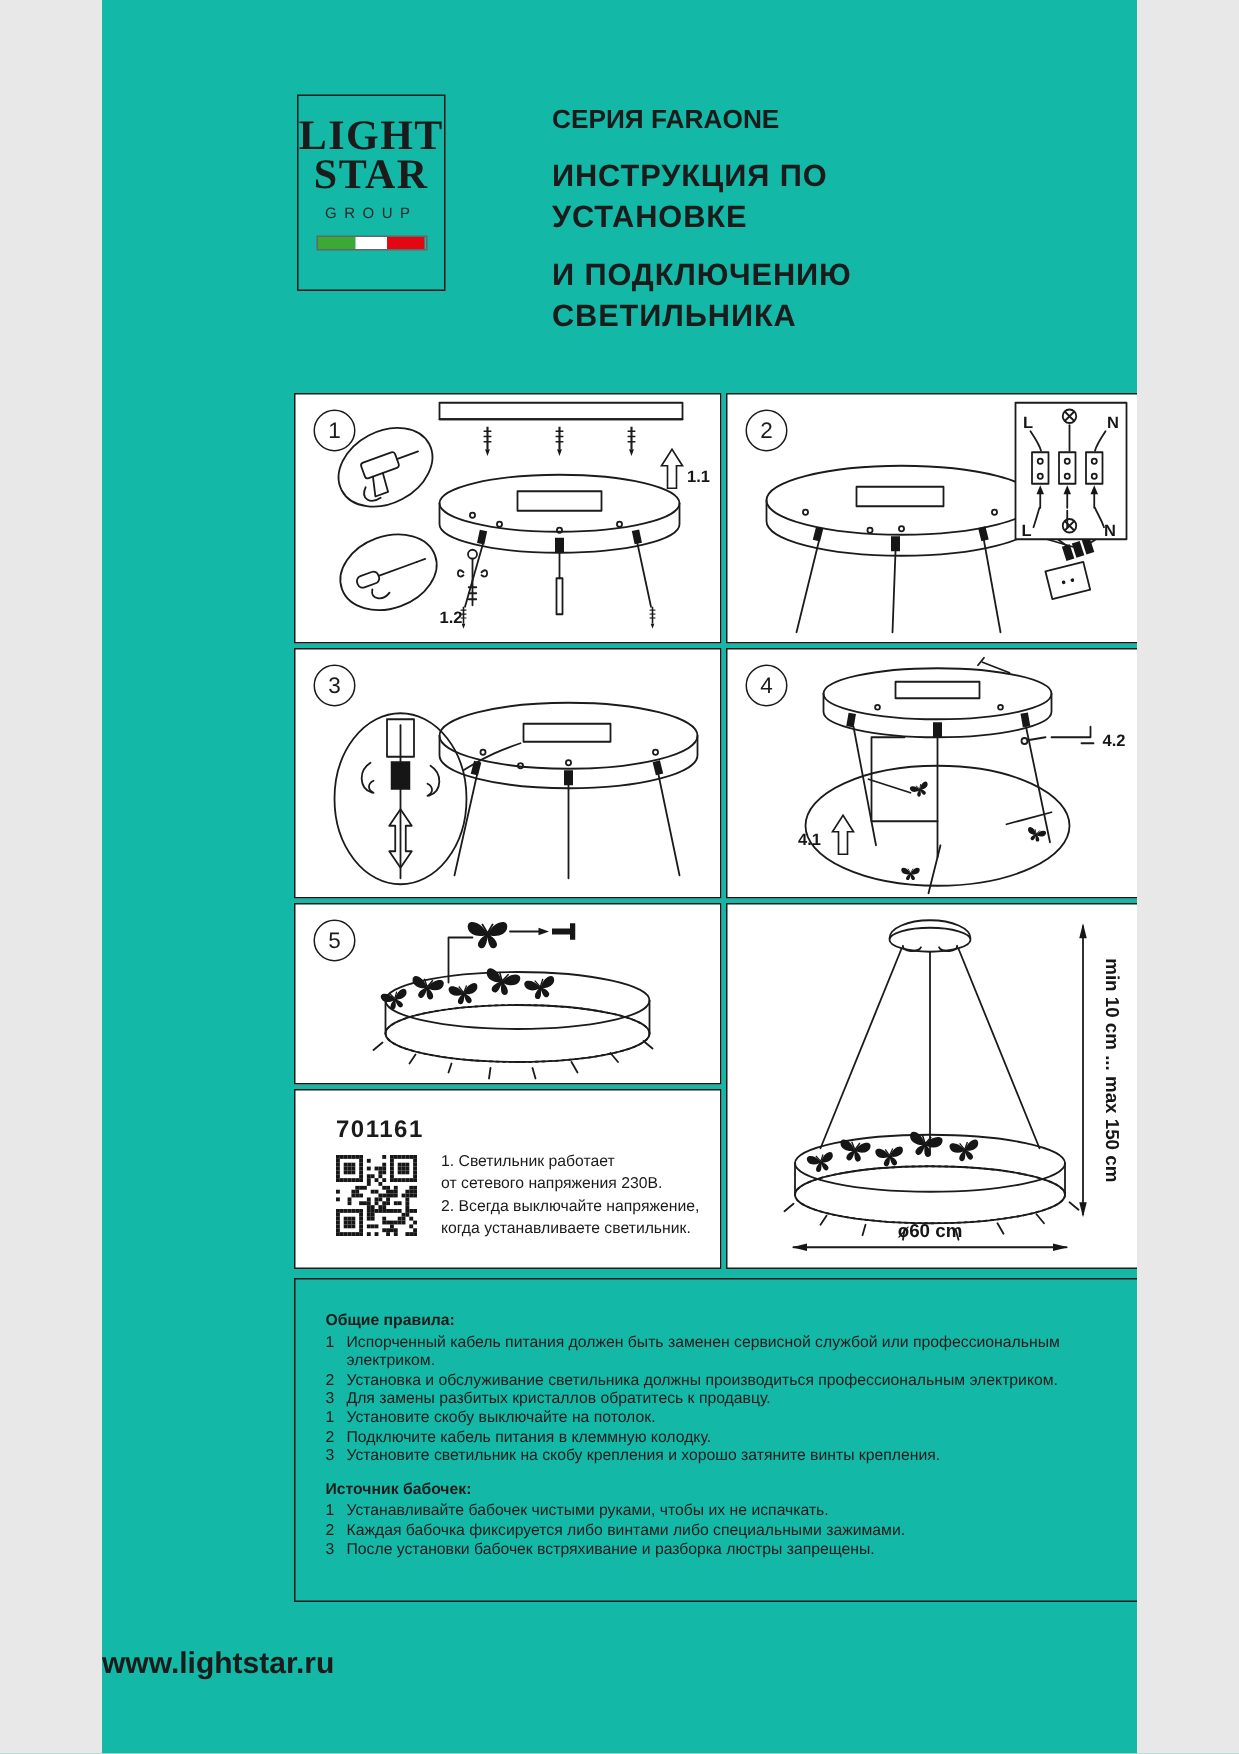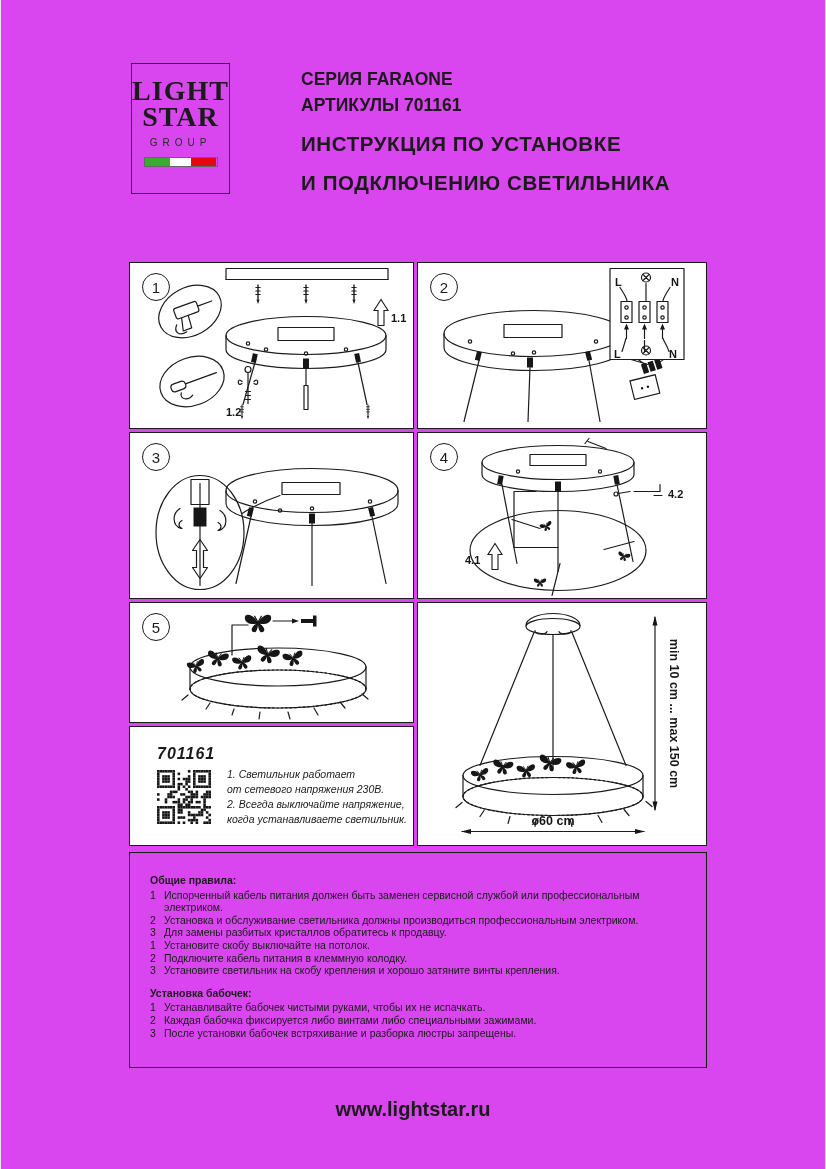--- a/index.html
+++ b/index.html
@@ -1,16 +1,16 @@
 <!DOCTYPE html>
 <html><head>
 <meta charset="utf-8">
 <style>
   html,body{margin:0;padding:0;background:#e8e8e8;}
-  .page{position:relative;width:824px;height:1169px;background:#d946ef;margin:0 auto;
+  .page{position:relative;width:690px;height:1169px;background:#14b8a6;margin:0 auto;
         font-family:"Liberation Sans","DejaVu Sans",sans-serif;color:#1b1b1b;overflow:hidden;}
   
   .logo-box{position:absolute;left:130px;top:63px;width:99px;height:131px;border:1.5px solid #1b1b1b;
             box-sizing:border-box;text-align:center;padding-top:14px;}
   .logo-word{font-family:"Liberation Serif","DejaVu Serif",serif;font-weight:700;font-size:28px;line-height:26px;letter-spacing:1px;}
   .logo-group{font-size:10px;letter-spacing:5px;margin-top:7px;color:#2a2a2a;}
   .logo-flag{width:72px;height:8px;margin:9px auto 0;border:1px solid #666;display:flex;box-sizing:content-box;}
   .logo-flag div{height:100%;}
   .hdr-text{position:absolute;left:300px;right:129px;top:66px;text-align:left;}
   .hdr-small{font-size:17.5px;font-weight:700;line-height:26px;}
@@ -36,21 +36,21 @@
   .qr-svg{position:absolute;left:27px;top:43px;}
   .qr-notes{position:absolute;left:97px;top:40px;font-size:10.5px;line-height:15px;}
   
   .info-box{position:absolute;left:128px;top:852px;width:578px;height:216px;border:1.2px solid #1b1b1b;
             box-sizing:border-box;padding:11px 20px 0 20px;font-size:10.5px;line-height:12.6px;}
   .info-title{font-weight:700;margin:10px 0 2px 0;}
   .info-first{margin-top:0;}
   .info-item{display:flex;}
   .info-item .num{width:14px;flex:0 0 14px;}
   
-  .footer{position:absolute;left:0;right:0;top:1098px;text-align:center;font-size:20px;font-weight:700;}
+  .footer{position:absolute;left:0;right:0;top:1098px;text-align:left;font-size:20px;font-weight:700;}
 </style>
 </head>
 <body>
 
 <div class="page">
 
   <svg width="0" height="0" style="position:absolute" aria-hidden="true">
     <defs>
       <g id="bf">
         <path d="M0.4,0.6 C3,-4.6 9.6,-6 8.7,-1.4 C8.2,1.3 4.6,2.6 1.2,1.8 C4,3.5 5.4,6.6 3,7.4 C1,8 0.3,5 0,2.6 C-0.3,5 -1,8 -3,7.4 C-5.4,6.6 -4,3.5 -1.2,1.8 C-4.6,2.6 -8.2,1.3 -8.7,-1.4 C-9.6,-6 -3,-4.6 -0.4,0.6 Z" fill="#161616" stroke="none"></path>
@@ -75,21 +75,20 @@
     <div class="logo-group">GROUP</div>
     <div class="logo-flag">
       <div style="width:36%;background:#3aaa35"></div>
       <div style="width:28%;background:#ffffff"></div>
       <div style="width:36%;background:#e30613"></div>
     </div>
   </div>
 
   <div class="hdr-text">
     <div class="hdr-small">СЕРИЯ FARAONE</div>
-    <div class="hdr-small">АРТИКУЛЫ 701161</div>
     <div class="hdr-big">ИНСТРУКЦИЯ ПО УСТАНОВКЕ</div>
     <div class="hdr-big" style="margin-top:12px">И ПОДКЛЮЧЕНИЮ СВЕТИЛЬНИКА</div>
   </div>
 
   <div class="grid">
 
     <div class="row">
 
       <div class="cell w-l h-std">
         <div class="badge">1</div>
@@ -338,21 +337,21 @@
               <use href="#bf" transform="translate(128,18) scale(1.5)"></use>
               <polyline points="118,22 102,22 102,52"></polyline>
               <line x1="143" y1="18" x2="162" y2="18"></line>
               <path class="fill" d="M162,15.5 L169,18 L162,20.5 Z"></path>
               <rect class="fill" x="171" y="16" width="12" height="4"></rect>
               <rect class="fill" x="183" y="12.5" width="3.5" height="11"></rect>
             </g>
           </svg>
         </div>
 
-        <div class="cell h-qr" style="width:285px;font-style:italic;">
+        <div class="cell h-qr" style="width:285px;">
           <div class="qr-article">701161</div>
           <svg class="qr-svg" width="54" height="54" viewBox="0 0 52 52">
             <g id="qr-mods" fill="#161616">
                 <rect x="0.00" y="0.00" width="2.48" height="2.48"></rect>
                 <rect x="0.00" y="2.48" width="2.48" height="2.48"></rect>
                 <rect x="0.00" y="4.95" width="2.48" height="2.48"></rect>
                 <rect x="0.00" y="7.43" width="2.48" height="2.48"></rect>
                 <rect x="0.00" y="9.90" width="2.48" height="2.48"></rect>
                 <rect x="0.00" y="12.38" width="2.48" height="2.48"></rect>
                 <rect x="0.00" y="14.86" width="2.48" height="2.48"></rect>
@@ -641,21 +640,21 @@
       </div>
     <div class="info-item">
         <span class="num">2</span>
         <span>Подключите кабель питания в клеммную колодку.</span>
       </div>
     <div class="info-item">
         <span class="num">3</span>
         <span>Установите светильник на скобу крепления и хорошо затяните винты крепления.</span>
       </div>
 
-    <div class="info-title">Установка бабочек:</div>
+    <div class="info-title">Источник бабочек:</div>
     <div class="info-item">
         <span class="num">1</span>
         <span>Устанавливайте бабочек чистыми руками, чтобы их не испачкать.</span>
       </div>
     <div class="info-item">
         <span class="num">2</span>
         <span>Каждая бабочка фиксируется либо винтами либо специальными зажимами.</span>
       </div>
     <div class="info-item">
         <span class="num">3</span>

